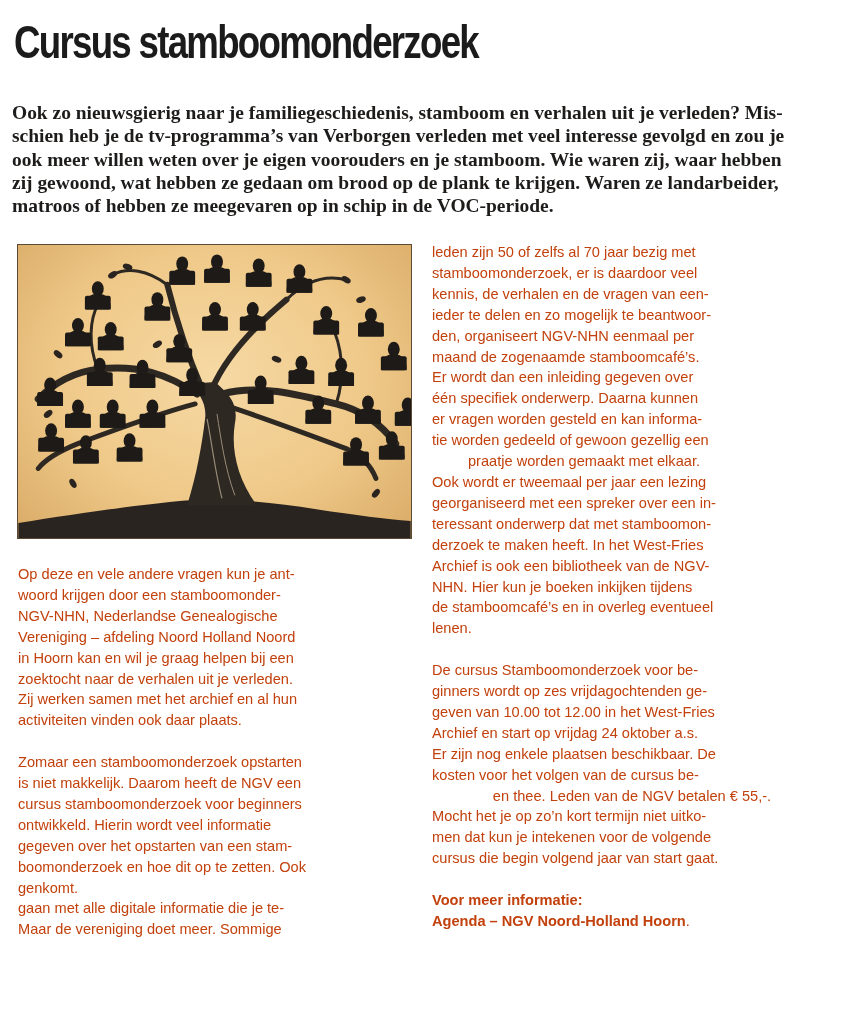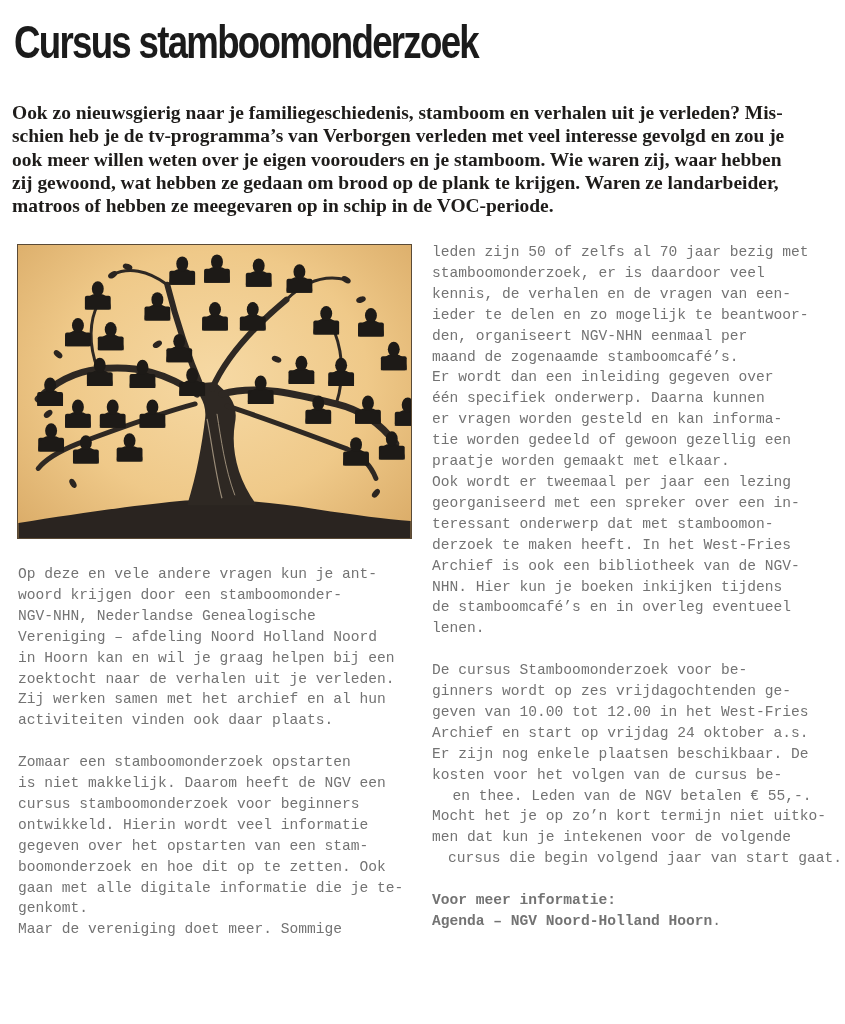--- a/index.html
+++ b/index.html
@@ -18,22 +18,22 @@
     position: absolute; left: 12px; top: 101px; width: 830px;
     font-family: "Liberation Serif", serif; font-weight: bold;
     font-size: 19.5px; line-height: 23.3px; color: #1e1c1a;
   }
   .intro .ln {
     display: block; white-space: nowrap;
     transform-origin: left top;
   }
   .col {
     position: absolute;
-    font-family: Liberation Mono, monospace; font-size: 14.6px;
-    line-height: 20.9px; color: #737373;
+    font-family: Liberation Sans, sans-serif; font-size: 14.6px;
+    line-height: 20.9px; color: #c2410c;
   }
   .col .ln { display: block; white-space: nowrap; transform-origin: left top; }
   .col .gap { display: block; height: 20.9px; }
   .col .bold { font-weight: bold; }
   .left-col { left: 18px; top: 564px; width: 397px; }
   .right-col { left: 432px; top: 242px; width: 400px; }
 
   .figure {
     position: absolute; left: 17px; top: 244px; width: 395px; height: 295px;
     border: 1px solid #5a4a36; box-sizing: border-box; overflow: hidden;
@@ -140,52 +140,52 @@
   <span class="ln" style="transform: scaleX(1);">zoektocht naar de verhalen uit je verleden.</span>
   <span class="ln" style="transform: scaleX(1);">Zij werken samen met het archief en al hun</span>
   <span class="ln" style="transform: scaleX(1);">activiteiten vinden ook daar plaats.</span>
   <span class="gap"></span>
   <span class="ln" style="transform: scaleX(1);">Zomaar een stamboomonderzoek opstarten</span>
   <span class="ln" style="transform: scaleX(1);">is niet makkelijk. Daarom heeft de NGV een</span>
   <span class="ln" style="transform: scaleX(1);">cursus stamboomonderzoek voor beginners</span>
   <span class="ln" style="transform: scaleX(1);">ontwikkeld. Hierin wordt veel informatie</span>
   <span class="ln" style="transform: scaleX(1);">gegeven over het opstarten van een stam-</span>
   <span class="ln" style="transform: scaleX(1);">boomonderzoek en hoe dit op te zetten. Ook</span>
+  <span class="ln" style="transform: scaleX(1);">genkomt.</span>
   <span class="ln" style="transform: scaleX(1);">gaan met alle digitale informatie die je te-</span>
-  <span class="ln" style="transform: scaleX(1);">genkomt.</span>
   <span class="ln" style="transform: scaleX(1);">Maar de vereniging doet meer. Sommige</span>
 </div>
 
 <div class="col right-col">
   <span class="ln" style="transform: scaleX(1);">leden zijn 50 of zelfs al 70 jaar bezig met</span>
   <span class="ln" style="transform: scaleX(1);">stamboomonderzoek, er is daardoor veel</span>
   <span class="ln" style="transform: scaleX(1);">kennis, de verhalen en de vragen van een-</span>
   <span class="ln" style="transform: scaleX(1);">ieder te delen en zo mogelijk te beantwoor-</span>
   <span class="ln" style="transform: scaleX(1);">den, organiseert NGV-NHN eenmaal per</span>
   <span class="ln" style="transform: scaleX(1);">maand de zogenaamde stamboomcafé’s.</span>
   <span class="ln" style="transform: scaleX(1);">Er wordt dan een inleiding gegeven over</span>
   <span class="ln" style="transform: scaleX(1);">één specifiek onderwerp. Daarna kunnen</span>
   <span class="ln" style="transform: scaleX(1);">er vragen worden gesteld en kan informa-</span>
   <span class="ln" style="transform: scaleX(1);">tie worden gedeeld of gewoon gezellig een</span>
-  <span class="ln" style="transform: scaleX(1);">praatje worden gemaakt met elkaar.</span>
+  <span class="ln" style="transform: scaleX(1); margin-left: 36px;">praatje worden gemaakt met elkaar.</span>
   <span class="ln" style="transform: scaleX(1);">Ook wordt er tweemaal per jaar een lezing</span>
   <span class="ln" style="transform: scaleX(1);">georganiseerd met een spreker over een in-</span>
   <span class="ln" style="transform: scaleX(1);">teressant onderwerp dat met stamboomon-</span>
   <span class="ln" style="transform: scaleX(1);">derzoek te maken heeft. In het West-Fries</span>
   <span class="ln" style="transform: scaleX(1);">Archief is ook een bibliotheek van de NGV-</span>
   <span class="ln" style="transform: scaleX(1);">NHN. Hier kun je boeken inkijken tijdens</span>
   <span class="ln" style="transform: scaleX(1);">de stamboomcafé’s en in overleg eventueel</span>
   <span class="ln" style="transform: scaleX(1);">lenen.</span>
   <span class="gap"></span>
   <span class="ln" style="transform: scaleX(1);">De cursus Stamboomonderzoek voor be-</span>
   <span class="ln" style="transform: scaleX(1);">ginners wordt op zes vrijdagochtenden ge-</span>
   <span class="ln" style="transform: scaleX(1);">geven van 10.00 tot 12.00 in het West-Fries</span>
   <span class="ln" style="transform: scaleX(1);">Archief en start op vrijdag 24 oktober a.s.</span>
   <span class="ln" style="transform: scaleX(1);">Er zijn nog enkele plaatsen beschikbaar. De</span>
   <span class="ln" style="transform: scaleX(1);">kosten voor het volgen van de cursus be-</span>
   <span class="ln" style="transform: scaleX(1); text-align: center;">en thee. Leden van de NGV betalen € 55,-.</span>
   <span class="ln" style="transform: scaleX(1);">Mocht het je op zo’n kort termijn niet uitko-</span>
   <span class="ln" style="transform: scaleX(1);">men dat kun je intekenen voor de volgende</span>
-  <span class="ln" style="transform: scaleX(1); margin-left: 16px;">cursus die begin volgend jaar van start gaat.</span>
+  <span class="ln" style="transform: scaleX(1);">cursus die begin volgend jaar van start gaat.</span>
   <span class="gap"></span>
   <span class="ln bold" style="transform: scaleX(1);">Voor meer informatie:</span>
   <span class="ln" style="transform: scaleX(1);"><span class="bold">Agenda – NGV Noord-Holland Hoorn</span><span>.</span></span>
 </div>
 
 </body></html>

